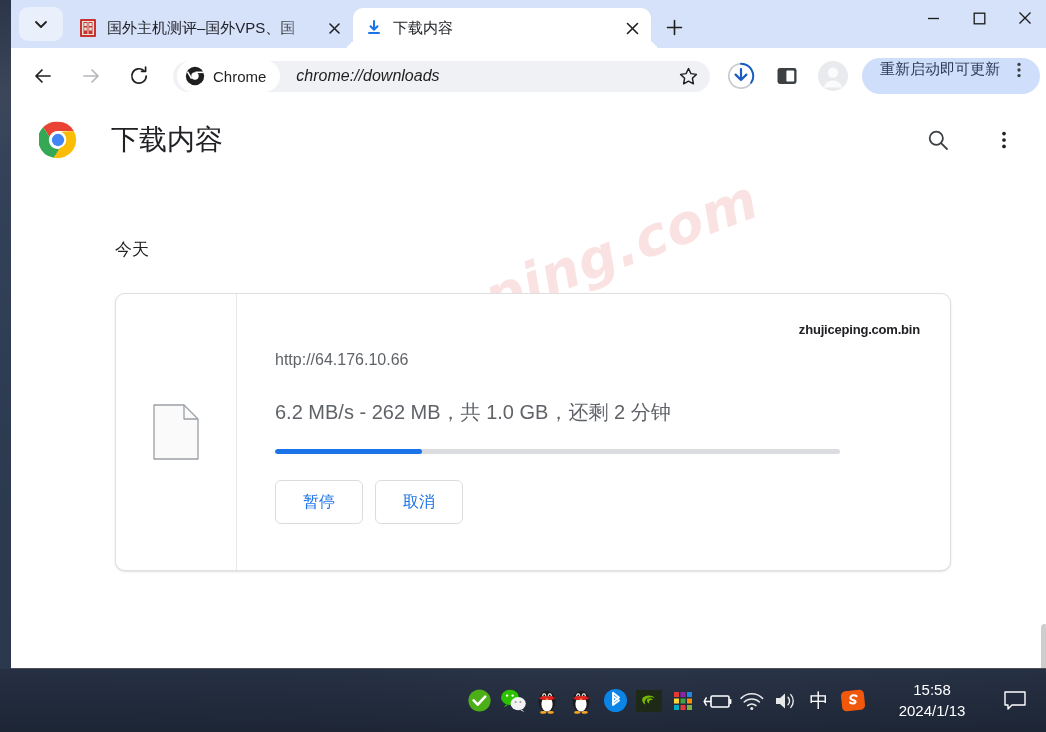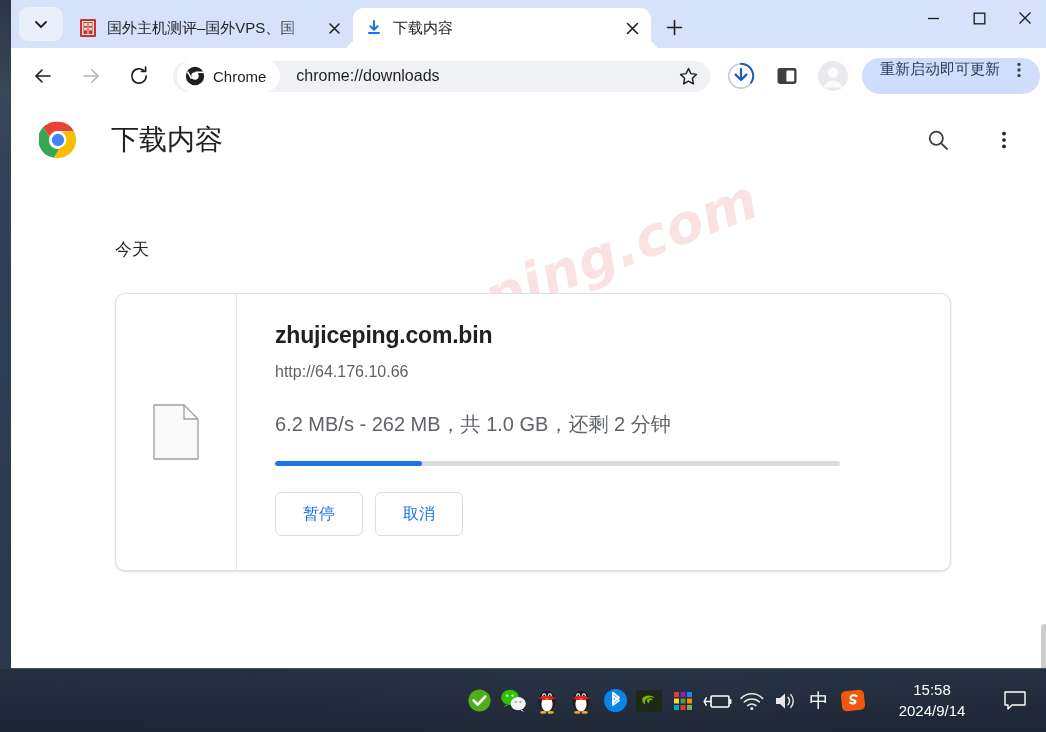--- a/index.html
+++ b/index.html
@@ -104,21 +104,21 @@
   }
   #chrome-chip {
     height: 32px; background: #fff; border-radius: 16px; flex: none;
     display: flex; align-items: center; padding: 0 14px 0 8px; margin-right: 4px;
   }
   #chrome-chip .chip-label {
     font-size: 15px; color: #1f1f1f; margin-left: 8px; white-space: nowrap;
   }
   #omnibox-url {
     flex: 1 1 auto; font-size: 16px; color: #1f1f1f; padding-left: 12px;
-    white-space: nowrap; overflow: hidden;
+    white-space: nowrap; overflow: hidden; font-style: italic;
   }
   #star-btn { width: 32px; height: 32px; flex: none;
     display:flex; align-items:center; justify-content:center; cursor:pointer; }
   .tb-icon-btn {
     width: 36px; height: 36px; margin: 0 5px; flex: none;
     display: flex; align-items: center; justify-content: center;
     border-radius: 50%; cursor: pointer;
   }
   #update-btn {
     height: 36px; background: #cfdffb; border-radius: 18px; flex: none;
@@ -168,21 +168,21 @@
     background: #fff; border: 1px solid #e0e0e0; border-radius: 10px;
     box-shadow: 0 1px 2px rgba(60,64,67,.18);
     display: flex; overflow: hidden;
   }
   #file-icon-cell {
     width: 121px; flex: none; border-right: 1px solid #e8e8e8;
     display: flex; align-items: center; justify-content: center;
   }
   #card-main { flex: 1 1 auto; padding: 28px 30px 0 38px; min-width: 0; }
   #file-name {
-    font-size: 23px; font-weight: 700; color: #202124; letter-spacing: -.2px;
+    font-size: 13px; font-weight: 700; color: #202124; letter-spacing: -.2px; text-align: right;
   }
   #file-url { font-size: 16px; color: #5f6368; margin-top: 14px; }
   #file-status { font-size: 20px; color: #5f6368; margin-top: 30px; }
   #progress-track {
     margin-top: 23px; width: 565px; height: 5px; background: #dadce0;
     border-radius: 3px; overflow: hidden; cursor: pointer;
   }
   #progress-fill { height: 100%; background: #1a73e8; border-radius: 3px; }
   #card-buttons { display: flex; margin-top: 26px; }
   .card-btn {
@@ -538,21 +538,21 @@
 
   <div class="tray-icon">
     <svg width="26" height="26" viewBox="0 0 26 26">
       <rect x="1.5" y="2.5" width="23" height="20" rx="4.5" fill="#f2580c" transform="rotate(-6 13 12.5)"></rect>
       <path d="M16.6 8.2c-1.6-1.1-4.3-1.2-5.6.2-1.2 1.3-.5 2.9 1.1 3.4l2.2.7c1.6.5 1.5 1.9.4 2.5-1.3.7-3.4.5-4.7-.5" fill="none" stroke="#fff" stroke-width="2.1" stroke-linecap="round"></path>
     </svg>
   </div>
 
   <div id="tray-clock">
     <div class="t-time">15:58</div>
-    <div class="t-date">2024/9/14</div>
+    <div class="t-date">2024/1/13</div>
   </div>
 
   <div id="tray-notify">
     <svg width="24" height="22" viewBox="0 0 24 22">
       <path d="M2 2h20v13H9l-4 4v-4H2z" fill="none" stroke="#fff" stroke-width="1.4" stroke-linejoin="round"></path>
     </svg>
   </div>
 </div>
 
 </body></html>

